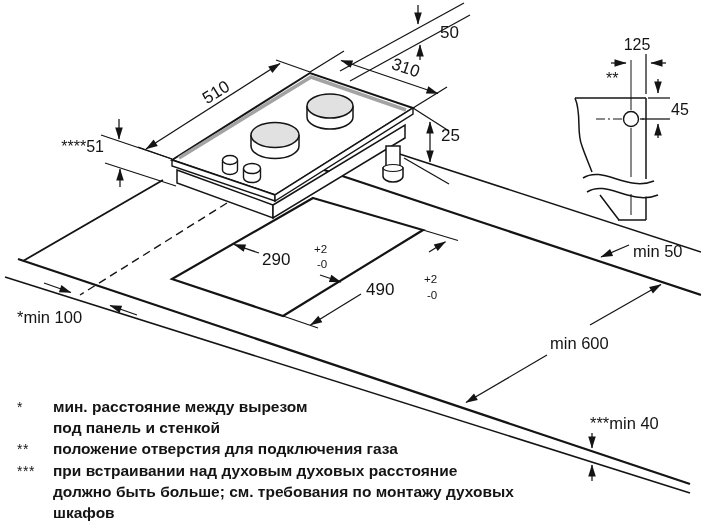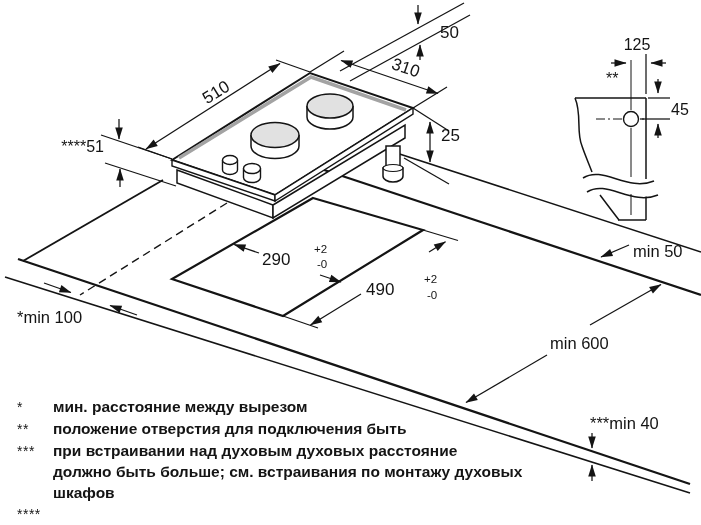--- a/index.html
+++ b/index.html
@@ -191,33 +191,34 @@
     </g>
     <text class="dim-num-sm" x="671" y="115">45</text>
   </g>
 </svg>
 
   <div class="footnotes">
     <div class="fn-row">
       <span class="fn-marker">*</span>
       <span class="fn-text">
         <span>мин. расстояние между вырезом</span>
+        <span>под панель и стенкой</span>
       </span>
     </div>
     <div class="fn-row">
       <span class="fn-marker">**</span>
       <span class="fn-text">
-        <span>положение отверстия для подключения быть</span>
+        <span>положение отверстия для подключения газа</span>
 
       </span>
     </div>
     <div class="fn-row">
       <span class="fn-marker">***</span>
       <span class="fn-text">
         <span>при встраивании над духовым духовых расстояние</span>
-        <span>должно быть больше; см. встраивания по монтажу духовых шкафов</span>
+        <span>должно быть больше; см. требования по монтажу духовых шкафов</span>
       </span>
     </div>
     <div class="fn-row">
       <span class="fn-marker">****</span>
     </div>
   </div>
 </div>
 
 </body></html>

